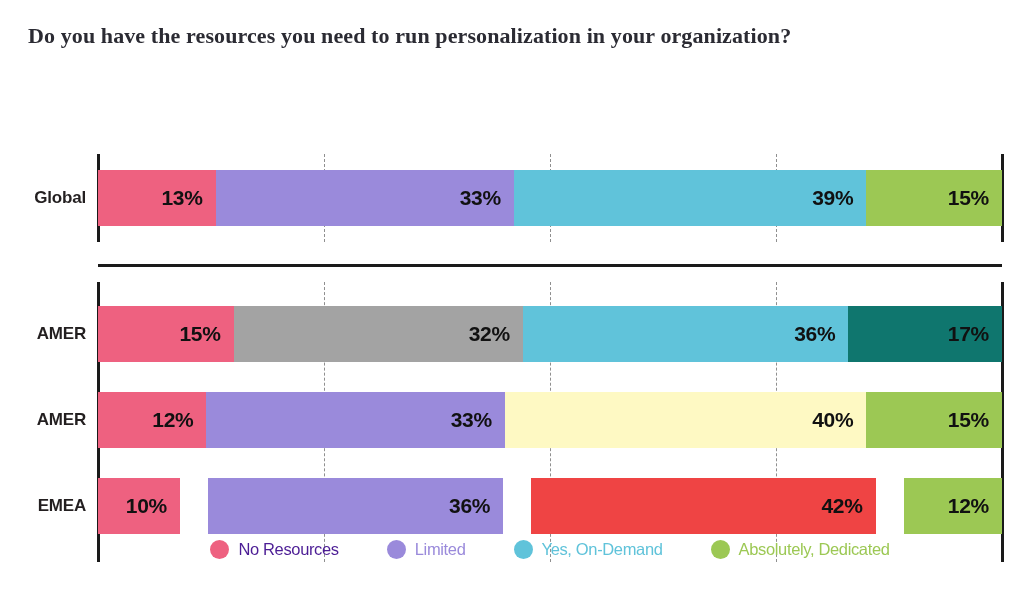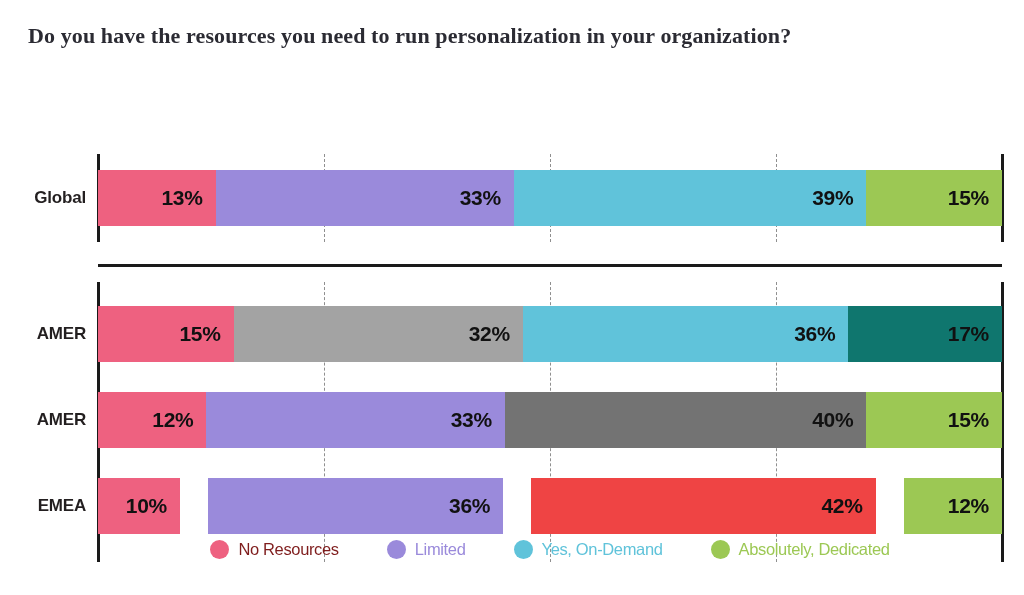--- a/index.html
+++ b/index.html
@@ -183,21 +183,21 @@
       </div>
     </div>
     <div class="bar-row" style="top: 358px;">
       <div class="row-label">AMER</div>
       <div class="segment" style="width: 12%; background: rgb(238, 97, 128);">
         <span class="val">12%</span>
       </div>
       <div class="segment" style="width: 33%; background: rgb(154, 138, 219);">
         <span class="val">33%</span>
       </div>
-      <div class="segment" style="width: 40%; background: #737373; text-align: right;">
+      <div class="segment" style="width: 40%; background: #fef9c3; text-align: right;">
         <span class="val">40%</span>
       </div>
       <div class="segment" style="width: 15%; background: rgb(156, 200, 84);">
         <span class="val">15%</span>
       </div>
     </div>
     <div class="bar-row" style="top: 444px; gap: 28px;">
       <div class="row-label">EMEA</div>
       <div class="segment" style="width: 10%; background: rgb(238, 97, 128);">
         <span class="val">10%</span>
@@ -211,21 +211,21 @@
       <div class="segment" style="width: 12%; background: rgb(156, 200, 84);">
         <span class="val">12%</span>
       </div>
     </div>
   </div>
 
 <div id="legend">
 
 <div class="legend-item">
       <span class="legend-dot" style="background: rgb(238, 97, 128);"></span>
-      <span class="legend-label" style="color: #7f1d1d;">No Resources</span>
+      <span class="legend-label" style="color: #4c1d95;">No Resources</span>
     </div>
     <div class="legend-item">
       <span class="legend-dot" style="background: rgb(154, 138, 219);"></span>
       <span class="legend-label" style="color: rgb(154, 138, 219); text-align: center;">Limited</span>
     </div>
     <div class="legend-item">
       <span class="legend-dot" style="background: rgb(96, 195, 218);"></span>
       <span class="legend-label" style="color: rgb(96, 195, 218);">Yes, On-Demand</span>
     </div>
     <div class="legend-item">

